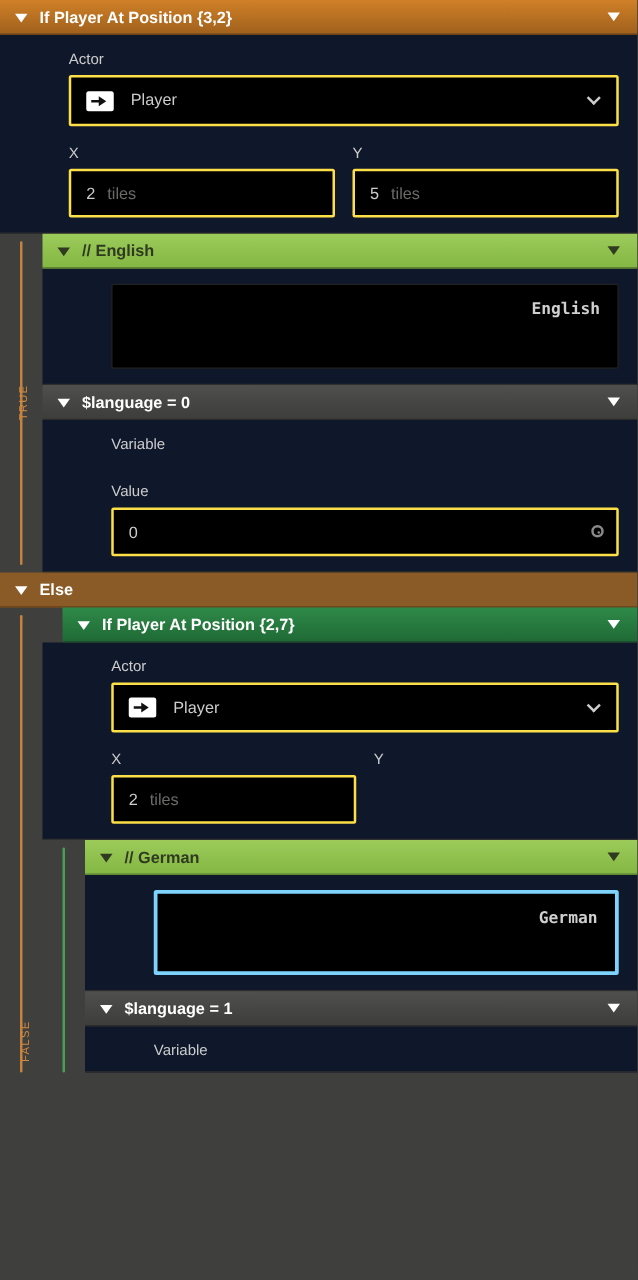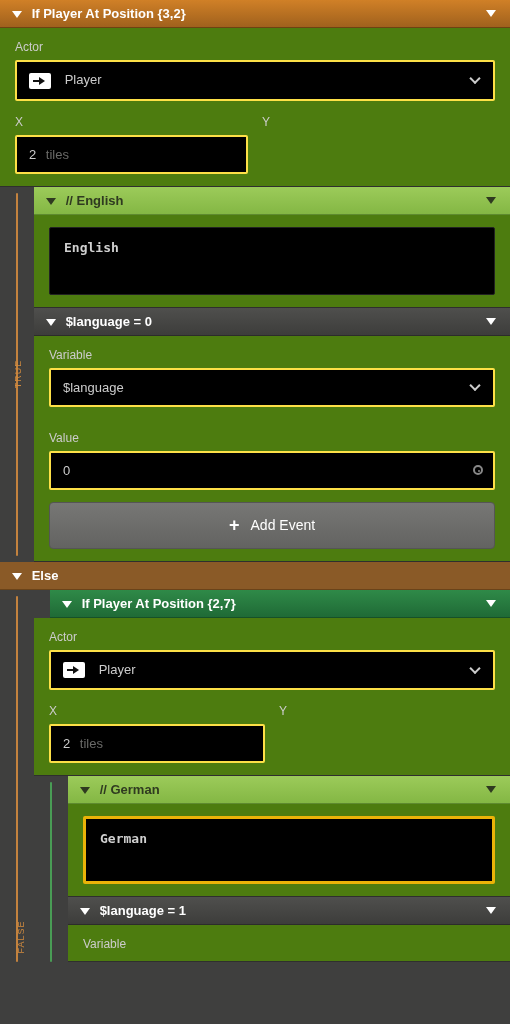--- a/index.html
+++ b/index.html
@@ -62,22 +62,23 @@
     border-bottom: 1px solid #2c2c2b;
     color: #fff;
   }
   .hdr-brown {
     background: #8a5a27;
     border-bottom: 1px solid #6a4319;
     color: #fff;
   }
 
   .block {
-    background: #4d7c0f;
+    background: #0f172a;
     border-bottom: 1px solid #2f2f2e;
+    padding-left: 40px;
   }
   .inner { padding: 12px 15px; }
   .label { color: #ccc; font-size: 12px; margin-bottom: 6px; }
 
   .field {
     background: #000;
     border: 2px solid #fde047;
     border-radius: 2px;
     color: #ccc;
     padding: 10px 12px;
@@ -95,22 +96,23 @@
   .textbox {
     background: #000;
     border: 1px solid #222;
     border-radius: 2px;
     padding: 12px 14px;
     color: #cfcfcf;
     font-family: Menlo, Consolas, monospace;
     font-size: 13px;
     font-weight: bold;
     min-height: 68px;
-  }
-  .textbox.hot { border: 3px solid #eab308; }
+    text-align: right;
+  }
+  .textbox.hot { border: 3px solid #7dd3fc; }
 
   .value-row { position: relative; }
   .value-row .circ {
     position: absolute; right: 10px; top: 50%; transform: translateY(-50%);
     width: 10px; height: 10px; border: 2px solid #888; border-radius: 50%;
   }
   .value-row .circ::after {
     content: "";
     position: absolute; left: 3px; top: 3px; width: 2px; height: 2px; background: #888; border-radius: 50%;
   }
@@ -194,20 +196,24 @@
     <div class="row" style="margin-top:14px">
       <div class="col">
         <div class="label">X</div>
         <div class="field">
           <span>2</span>
           <span class="unit">tiles</span>
         </div>
       </div>
       <div class="col">
         <div class="label">Y</div>
+        <div class="field">
+          <span>5</span>
+          <span class="unit">tiles</span>
+        </div>
       </div>
     </div>
   </div>
 </div>
 
 <div class="section">
   <div class="rail">
     <div class="line" style="top:6px; bottom:6px;"></div>
     <div class="lab">TRUE</div>
   </div>
@@ -225,34 +231,26 @@
       </div>
 
     <div class="hdr hdr-grey">
       <span class="triangle-down"></span>
       <span>$language = 0</span>
       <span class="triangle-down triangle-down-right"></span>
     </div>
     <div class="block">
         <div class="inner">
       <div class="label">Variable</div>
-      <div class="field var">
-        <span>$language</span>
-        <span class="chev"></span>
-      </div>
       <div class="label" style="margin-top:24px">Value</div>
       <div class="field value-row">
         <span>0</span>
         <span class="circ"></span>
       </div>
 
-      <div class="add-btn">
-        <span class="plus">+</span>
-        <span>Add Event</span>
-      </div>
     </div>
       </div>
 
   </div>
 </div>
 
 <div class="hdr hdr-brown">
   <span class="triangle-down"></span>
   <span>Else</span>
 </div>

